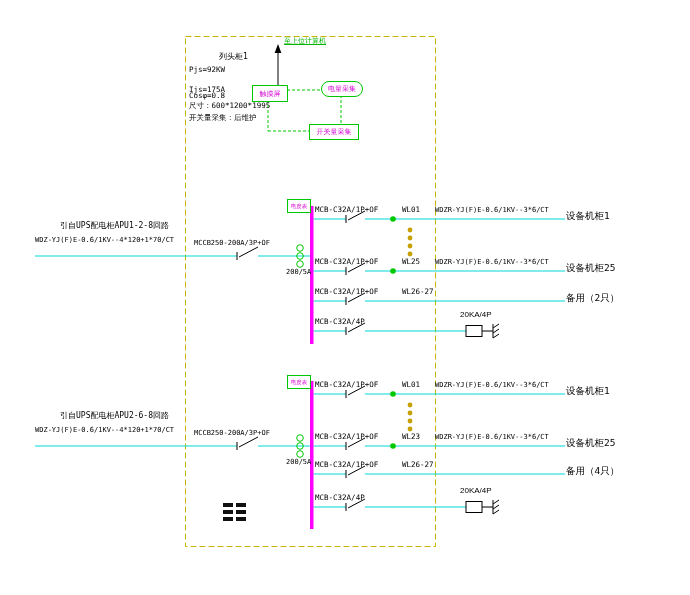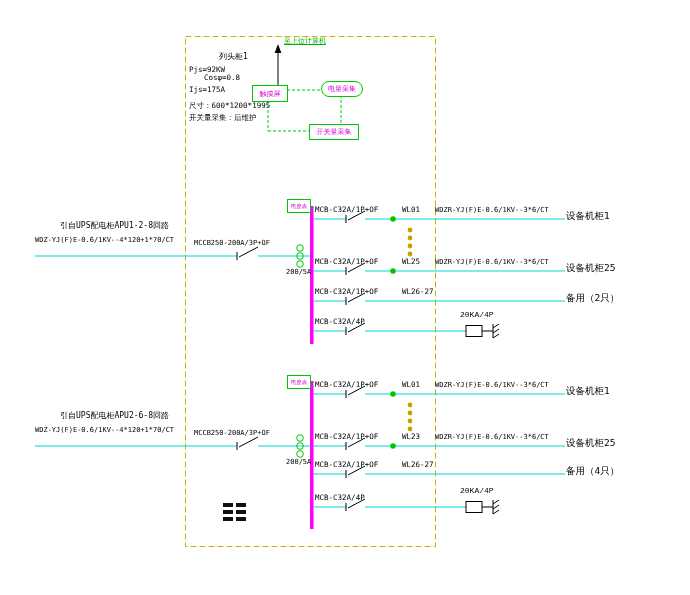--- a/index.html
+++ b/index.html
@@ -6,21 +6,21 @@
   .canvas{position:relative;width:690px;height:595px;background:#ffffff;overflow:hidden;
           font-family:"DejaVu Sans Mono","DejaVu Sans",sans-serif;}
   svg{position:absolute;left:0;top:0;}
   .t{position:absolute;white-space:nowrap;color:#000;line-height:1.15;
      font-family:"DejaVu Sans Mono","DejaVu Sans",sans-serif;}
   .fs55{font-size:5.5px;}
   .fs7{font-size:7px;}
   .fs75{font-size:7.5px;}
   .fs8{font-size:8px;}
   .fs95{font-size:9.5px;}
-  .serif{font-family:Liberation Mono, monospace;}
+  .serif{font-family:Liberation Sans, sans-serif;}
   .green{color:#00b400;}
   .gbox{position:absolute;border:1px solid #00c800;background:#fff;color:#d400d4;
         display:flex;align-items:center;justify-content:center;white-space:nowrap;
         font-family:"DejaVu Sans Mono","DejaVu Sans",sans-serif;}
 </style>
 </head>
 <body>
 
 <div class="canvas">
 
@@ -147,21 +147,21 @@
         <rect x="236" y="503" width="10" height="4"></rect>
     <rect x="223" y="510" width="10" height="4"></rect>
         <rect x="236" y="510" width="10" height="4"></rect>
     <rect x="223" y="517" width="10" height="4"></rect>
         <rect x="236" y="517" width="10" height="4"></rect>
   </g>
 </svg>
 
 <div class="t fs8" style="left:189px;top:52px;margin-left:30px;">列头柜1</div>
 <div class="t fs75" style="left:189px;top:66px;">Pjs=92KW</div>
-<div class="t fs75" style="left:189px;top:74px;margin-left:15px;">Cosφ=0.8</div>
+<div class="t fs75" style="left:189px;top:92px;">Cosφ=0.8</div>
 <div class="t fs75" style="left:189px;top:86px;">Ijs=175A</div>
 <div class="t fs75" style="left:189px;top:102px;">尺寸：600*1200*1995</div>
 <div class="t fs75" style="left:189px;top:114px;">开关量采集：后维护</div>
 
 <div class="t fs7 green" style="left:284px;top:37px;text-decoration:underline;">至上位计算机</div>
 <div class="gbox fs7" style="left:252px;top:85px;width:34px;height:15px;">触摸屏</div>
 <div class="gbox fs7" style="left:321px;top:81px;width:40px;height:14px;border-radius:8px;">电量采集</div>
 <div class="gbox fs7" style="left:309px;top:124px;width:48px;height:14px;">开关量采集</div>
 <div class="gbox fs55" style="left:287px;top:199px;width:22px;height:12px;">电度表</div>
 <div class="gbox fs55" style="left:287px;top:375px;width:22px;height:12px;">电度表</div>

